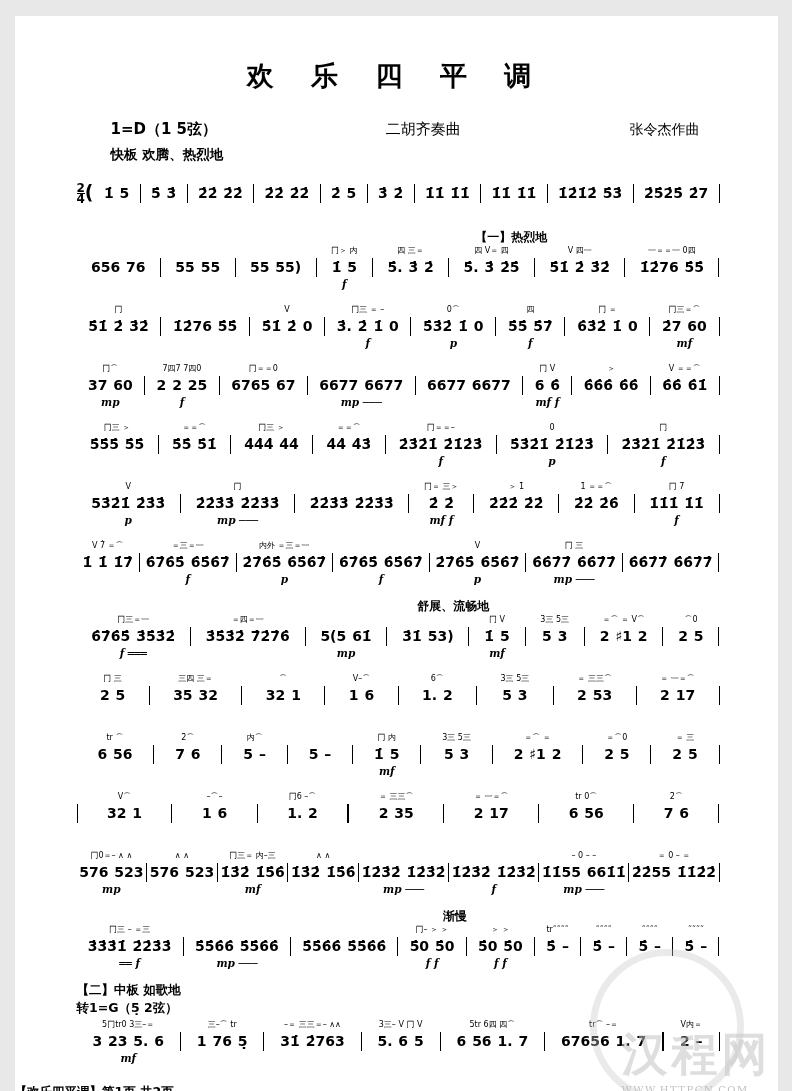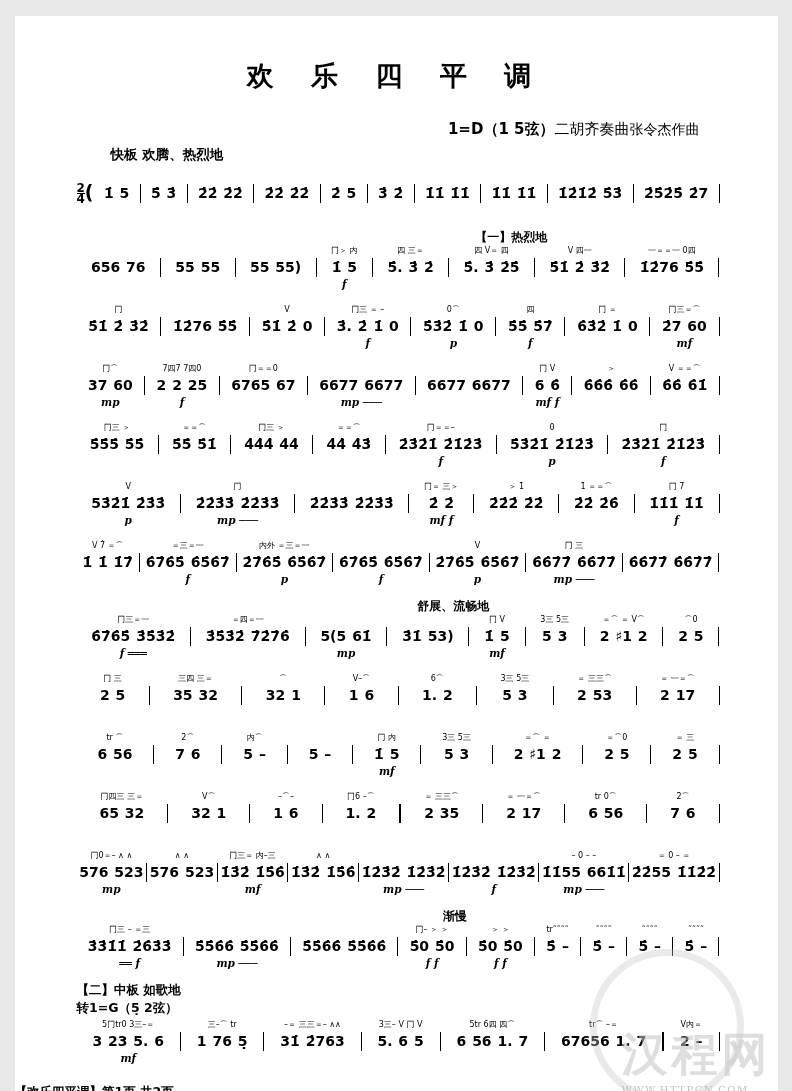--- a/index.html
+++ b/index.html
@@ -1,20 +1,20 @@
 <!DOCTYPE html>
 <html><head>
 <meta charset="utf-8">
 <style>
   html,body{margin:0;padding:0;background:#e8e8e8;}
   .page{position:relative;width:763px;height:1091px;margin:16px auto;background:#ffffff;
         color:#000;font-family:"DejaVu Sans",sans-serif;overflow:hidden;}
   .title{text-align:center;font-size:27px;font-weight:bold;letter-spacing:14px;
          padding-top:42px;font-family:"DejaVu Sans",sans-serif;}
-  .meta-row{display:flex;justify-content:flex-end;align-items:flex-end;
+  .meta-row{display:flex;justify-content:space-between;align-items:flex-end;
             padding:0 78px 0 96px;margin-top:26px;}
   .key{font-size:15px;font-weight:bold;}
   .subtitle{font-size:15px;}
   .composer{font-size:14px;}
   .tempo{padding-left:96px;font-size:13.5px;font-weight:bold;margin-top:7px;}
   .score{padding:0 58px 0 62px;margin-top:6px;}
   .system{margin-bottom:13px;position:relative;}
   .sys-label{position:relative;height:15px;font-size:12px;font-weight:bold;}
   .sys-label span{position:absolute;white-space:nowrap;}
   .label-block{font-size:12.5px;font-weight:bold;line-height:16px;margin:2px 0 2px 0;}
@@ -578,25 +578,20 @@
           <div class="measure">
             <div class="ma">＝ 三</div>
             <div class="mn">2 5</div>
             <div class="mb"></div>
           </div>
           <div class="bar"></div>
         </div>
       </div>
       <div class="system">
         <div class="line">
-          <div class="measure">
-            <div class="ma">冂四三 三＝</div>
-            <div class="mn">65 32</div>
-            <div class="mb"></div>
-          </div>
           <div class="bar"></div>
           <div class="measure">
             <div class="ma">V⌒</div>
             <div class="mn">32 1</div>
             <div class="mb"></div>
           </div>
           <div class="bar"></div>
           <div class="measure">
             <div class="ma">–⌒–</div>
             <div class="mn">1 6</div>
@@ -688,21 +683,21 @@
           <div class="bar"></div>
         </div>
       </div>
       <div class="system">
         <div class="sys-label">
           <span style="left: 57%;">渐慢</span>
         </div>
         <div class="line">
           <div class="measure">
             <div class="ma">冂三 – ＝三</div>
-            <div class="mn">3̇3̇1̇1̇ 2̇6̇3̇3̇</div>
+            <div class="mn">3̇3̇3̇1̇ 2̇2̇3̇3̇</div>
             <div class="mb">══ f</div>
           </div>
           <div class="bar"></div>
           <div class="measure">
             <div class="ma"></div>
             <div class="mn">5̇5̇6̇6̇ 5̇5̇6̇6̇</div>
             <div class="mb">mp ───</div>
           </div>
           <div class="bar"></div>
           <div class="measure">

